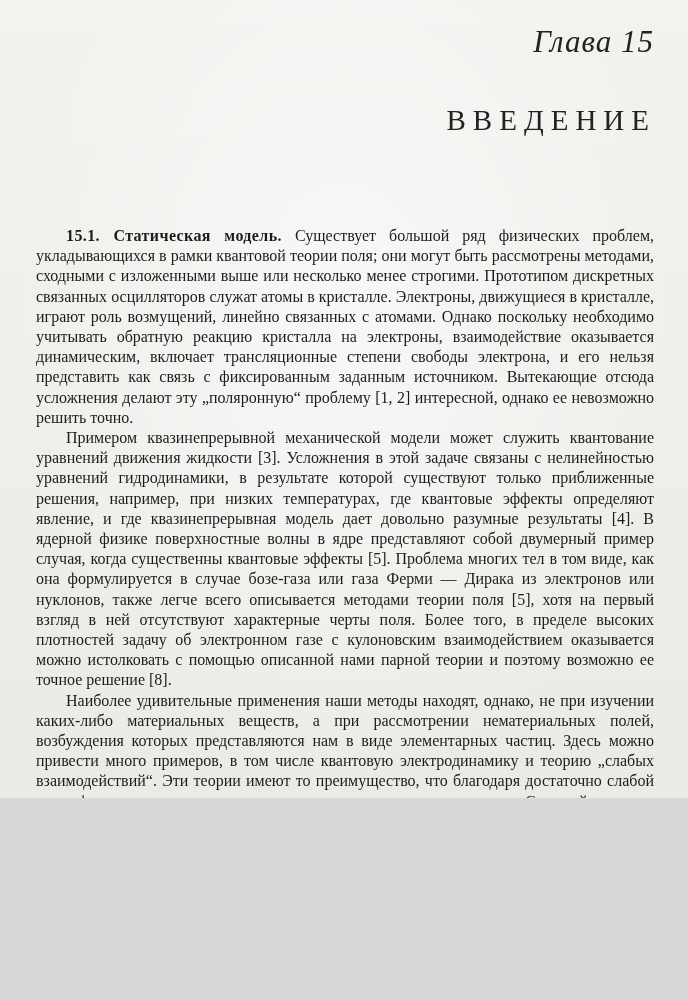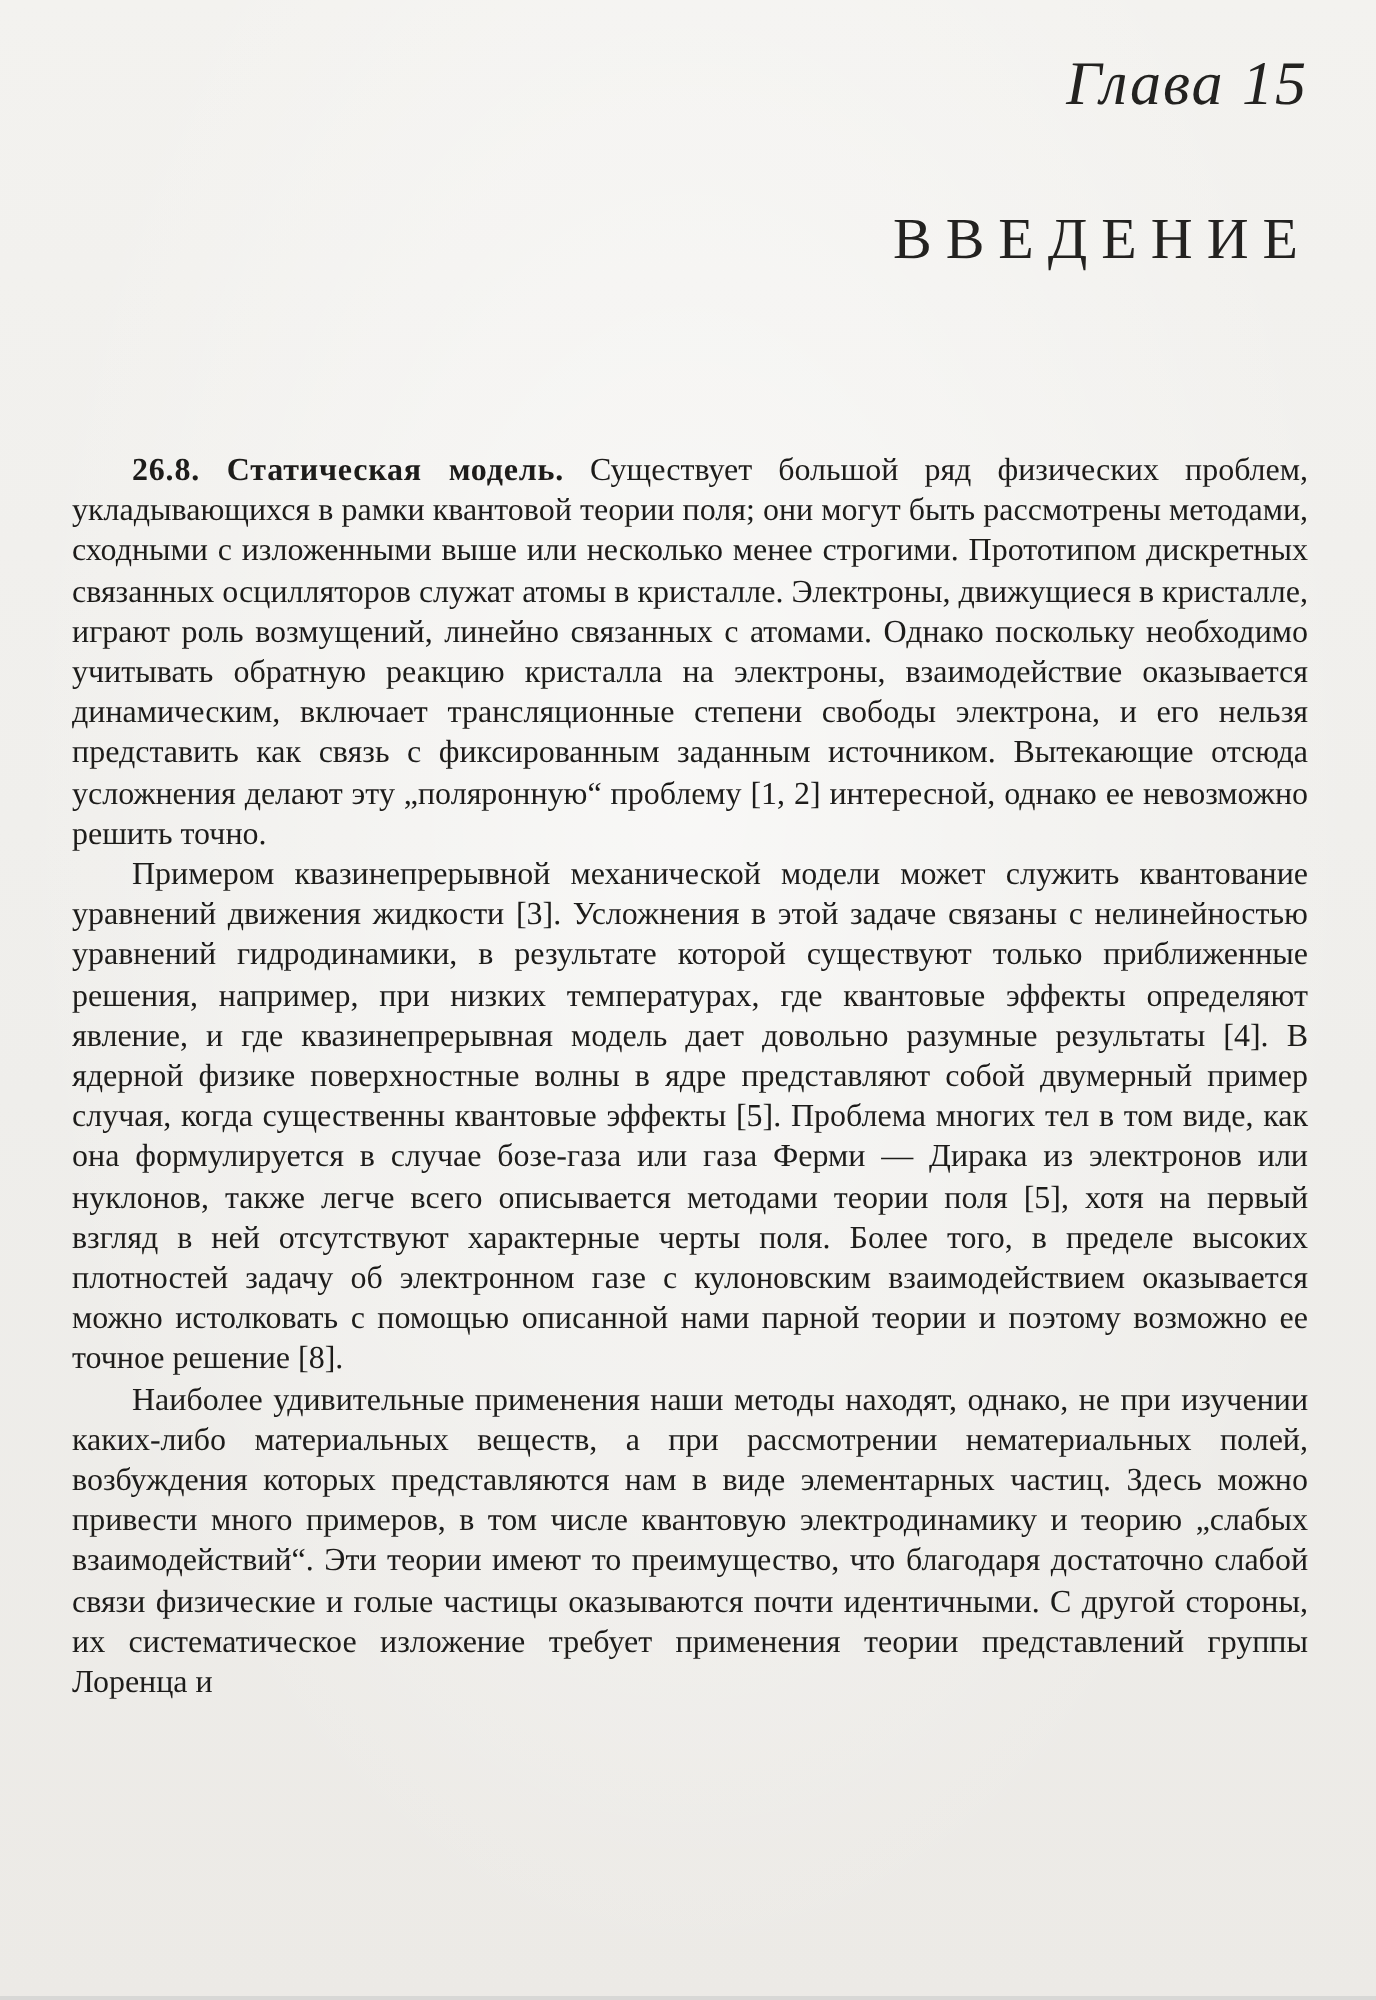--- a/index.html
+++ b/index.html
@@ -3,21 +3,21 @@
 <meta charset="utf-8">
 <style>
   html, body {
     margin: 0;
     padding: 0;
     background: #d8d8d6;
   }
   .page {
     position: relative;
     width: 688px;
-    height: 998px;
+    height: 798px;
     margin: 0 auto;
     background:
       radial-gradient(ellipse at 50% 40%, rgba(255,255,255,0.55), rgba(255,255,255,0) 70%),
       linear-gradient(180deg, #f3f2ef 0%, #efeeeb 55%, #eceae6 100%);
     color: #1d1c1a;
     font-family: "Liberation Serif", "DejaVu Serif", serif;
     overflow: hidden;
     box-sizing: border-box;
   }
   .chapter-label {
@@ -63,21 +63,21 @@
 
 <div class="page">
 
   <div class="chapter-label">Глава 15</div>
 
   <h1 class="page-title">ВВЕДЕНИЕ</h1>
 
   <div class="body-text">
 
     <p class="para">
-      <span class="section-lead">26.8. Статическая модель.</span>
+      <span class="section-lead">15.1. Статическая модель.</span>
       <span>Существует большой ряд физических проблем, укладывающихся в рамки квантовой теории поля; они могут быть рассмотрены методами, сходными с изложенными выше или несколько менее строгими. Прототипом дискретных связанных осцилляторов служат атомы в кристалле. Электроны, движущиеся в кристалле, играют роль возмущений, линейно связанных с атомами. Однако поскольку необходимо учитывать обратную реакцию кристалла на электроны, взаимодействие оказывается динамическим, включает трансляционные степени свободы электрона, и его нельзя представить как связь с фиксированным заданным источником. Вытекающие отсюда усложнения делают эту „поляронную“ проблему [1, 2] интересной, однако ее невозможно решить точно.</span>
     </p>
 
     <p class="para">Примером квазинепрерывной механической модели может служить квантование уравнений движения жидкости [3]. Усложнения в этой задаче связаны с нелинейностью уравнений гидродинамики, в результате которой существуют только приближенные решения, например, при низких температурах, где квантовые эффекты определяют явление, и где квазинепрерывная модель дает довольно разумные результаты [4]. В ядерной физике поверхностные волны в ядре представляют собой двумерный пример случая, когда существенны квантовые эффекты [5]. Проблема многих тел в том виде, как она формулируется в случае бозе-газа или газа Ферми — Дирака из электронов или нуклонов, также легче всего описывается методами теории поля [5], хотя на первый взгляд в ней отсутствуют характерные черты поля. Более того, в пределе высоких плотностей задачу об электронном газе с кулоновским взаимодействием оказывается можно истолковать с помощью описанной нами парной теории и поэтому возможно ее точное решение [8].</p>
 
     <p class="para">Наиболее удивительные применения наши методы находят, однако, не при изучении каких-либо материальных веществ, а при рассмотрении нематериальных полей, возбуждения которых представляются нам в виде элементарных частиц. Здесь можно привести много примеров, в том числе квантовую электродинамику и теорию „слабых взаимодействий“. Эти теории имеют то преимущество, что благодаря достаточно слабой связи физические и голые частицы оказываются почти идентичными. С другой стороны, их систематическое изложение требует применения теории представлений группы Лоренца и</p>
 
   </div>
 
 </div>

